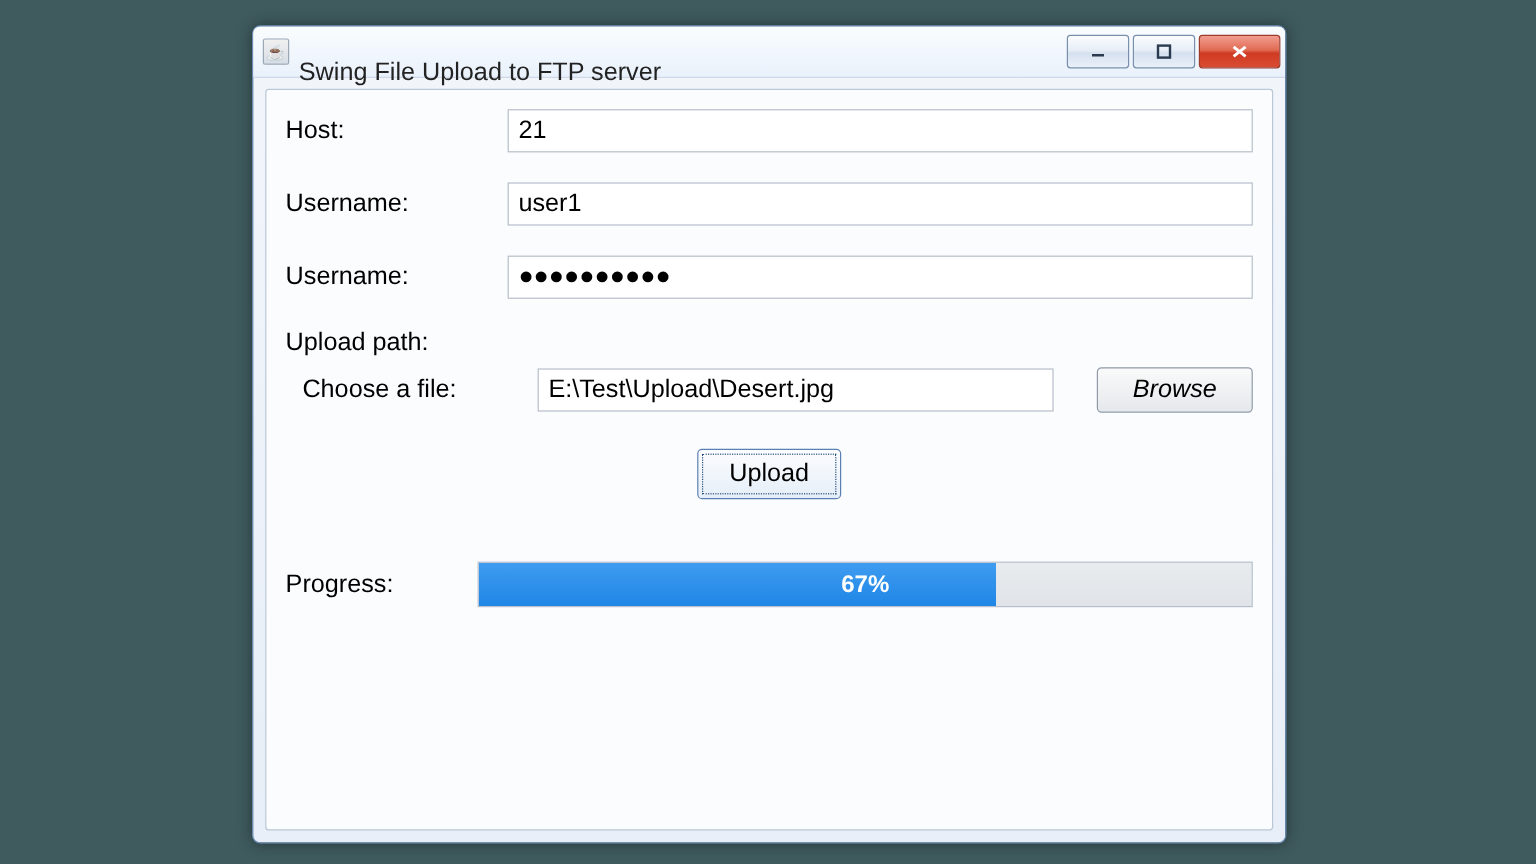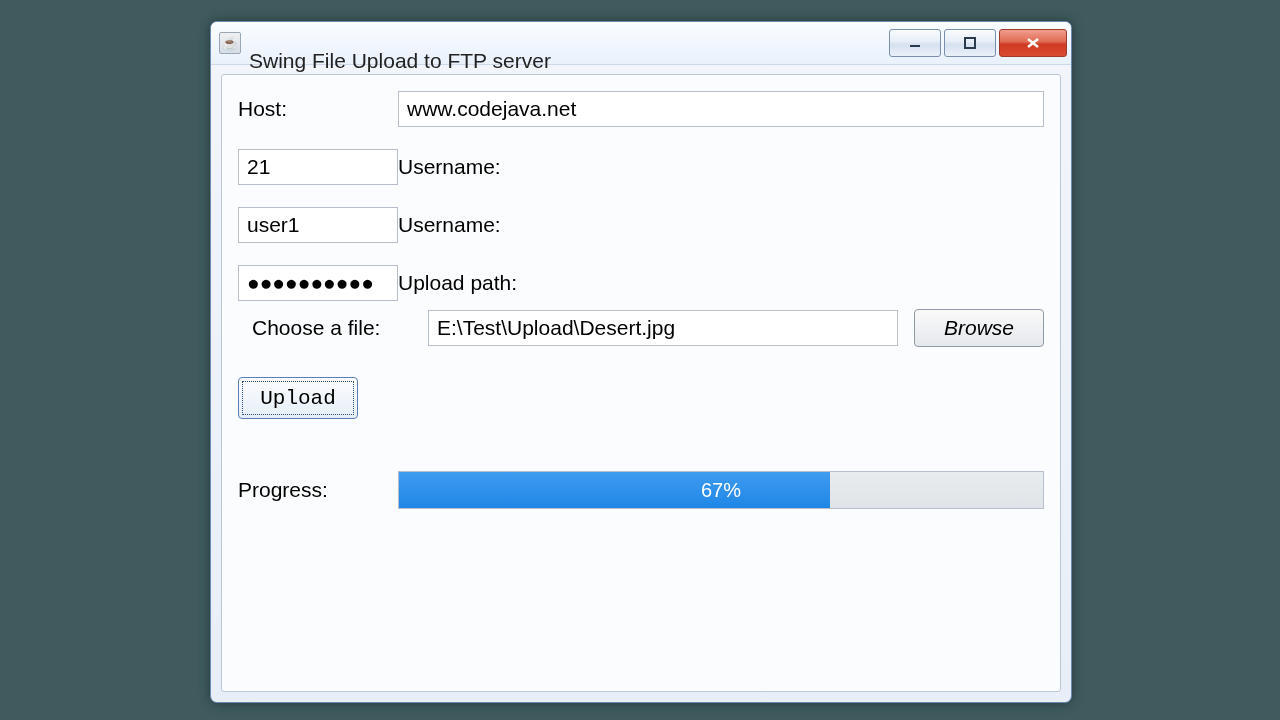--- a/index.html
+++ b/index.html
@@ -76,60 +76,61 @@
     padding: 16px 16px 12px 16px;
     box-sizing: border-box;
   }
 
   .form {
     display: grid;
     grid-template-columns: 160px 1fr;
     column-gap: 0;
     row-gap: 22px;
     align-items: center;
+    gap: 25px;
   }
   .label {
     color: #000;
     font-size: 21px;
   }
   .textfield {
     height: 36px;
     border: 1px solid #b6bfcb;
     background: #fff;
     padding: 0 8px;
     font-size: 21px;
     font-family: inherit;
     box-sizing: border-box;
     width: 100%;
   }
 
   .choose-row {
     display: flex;
     align-items: center;
-    gap: 16px;
+    gap: 36px;
     margin-top: 8px;
     justify-content: space-between;
   }
   .choose-row .label { padding-left: 14px; width: 160px; }
   .choose-row .textfield { flex: 1; }
   .browse-btn {
     width: 130px; height: 38px;
     font-size: 21px;
     font-family: inherit;
     background: linear-gradient(#fafafa,#e5e8ec);
     border: 1px solid #8f9aa8;
     border-radius: 4px;
     cursor: default;
     font-style: italic;
   }
 
   .upload-row {
     display: flex;
+    justify-content: center;
     margin-top: 30px;
-    font-family: Liberation Mono, monospace;
   }
   .upload-btn {
     width: 120px; height: 42px;
     font-size: 21px;
     font-family: inherit;
     background: linear-gradient(#fcfdff,#e5eef8);
     border: 1px solid #5a7fb2;
     border-radius: 4px;
     position: relative;
     cursor: default;
@@ -147,20 +148,21 @@
     grid-template-columns: 160px 1fr;
     align-items: center;
     margin-top: 52px;
   }
   .progress {
     height: 36px;
     border: 1px solid #b6bfcb;
     background: linear-gradient(#e9ecef,#e0e3e7);
     position: relative;
     overflow: hidden;
+    font-weight: bold;
   }
   .progress-fill {
     position: absolute;
     left: 0; top: 0; bottom: 0;
     background: linear-gradient(#3f9cf0,#1f86e6);
   }
   .progress-text {
     position: absolute;
     inset: 0;
     color: #fff;
@@ -195,21 +197,20 @@
           <line class="glyph" x1="13" y1="3" x2="3" y2="11"></line>
         </svg>
       </div>
     </div>
   </div>
 
   <div class="client">
 
     <div class="form">
       <div class="label">Host:</div>
-      <input class="textfield" value="www.codejava.net" style="">
 
       <input class="textfield" value="21" style="">
 
       <div class="label">Username:</div>
       <input class="textfield" value="user1" style="">
 
       <div class="label">Username:</div>
       <input class="textfield" value="●●●●●●●●●●" style="">
 
       <div class="label">Upload path:</div>

